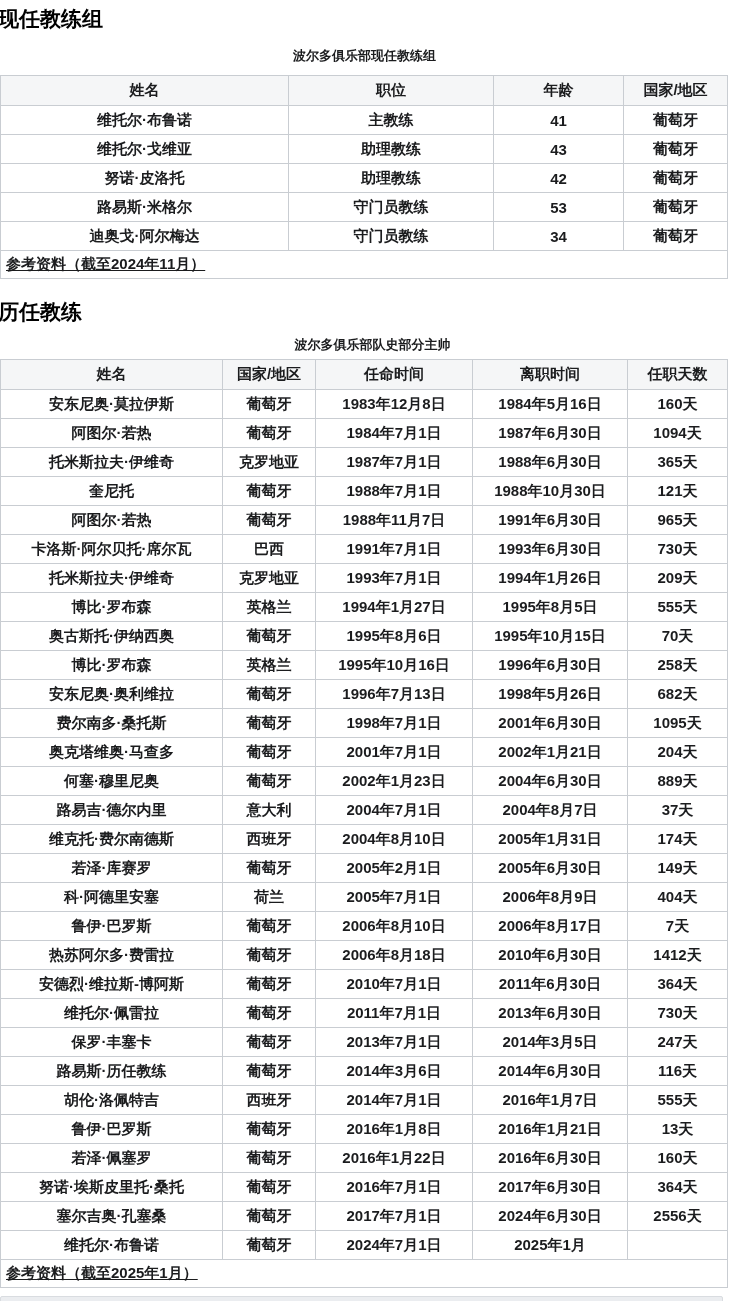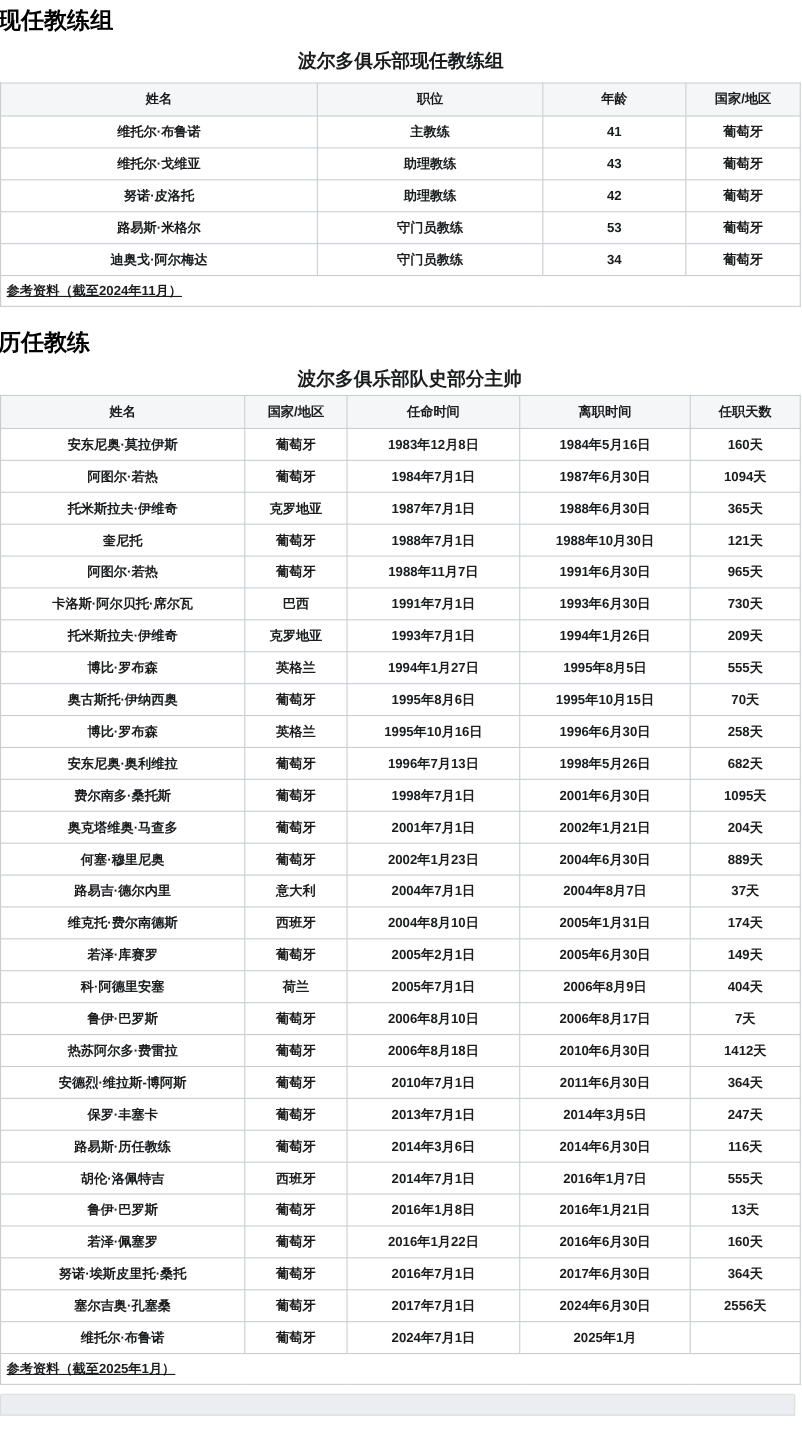--- a/index.html
+++ b/index.html
@@ -17,30 +17,30 @@
     line-height: 25px;
     margin: 0 0 0 -2px;
     padding: 0;
     color: #000;
   }
   #heading-1 { padding-top: 6px; }
   #heading-2 { margin-top: 20px; }
   .table-caption {
     text-align: center;
     font-weight: 700;
-    font-size: 17px;
+    font-size: 13px;
     line-height: 16px;
   }
   #caption-1 { margin-top: 17px; }
   #caption-2 { margin-top: 13px; padding-left: 16px; }
   table {
     border-collapse: collapse;
     table-layout: fixed;
     width: 727px;
-    font-size: 12px;
+    font-size: 15px;
     font-weight: 700;
     color: #1b1c1e;
   }
   #table-current { margin-top: 11px; }
   #table-history { margin-top: 6px; }
   th, td {
     border: 1px solid #c9cdd2;
     text-align: center;
     vertical-align: middle;
     padding: 0 2px;
@@ -294,20 +294,27 @@
         <td>1412天</td>
       </tr>
       <tr>
         <td>安德烈·维拉斯-博阿斯</td>
         <td>葡萄牙</td>
         <td>2010年7月1日</td>
         <td>2011年6月30日</td>
         <td>364天</td>
       </tr>
       <tr>
+        <td>维托尔·佩雷拉</td>
+        <td>葡萄牙</td>
+        <td>2011年7月1日</td>
+        <td>2013年6月30日</td>
+        <td>730天</td>
+      </tr>
+      <tr>
         <td>保罗·丰塞卡</td>
         <td>葡萄牙</td>
         <td>2013年7月1日</td>
         <td>2014年3月5日</td>
         <td>247天</td>
       </tr>
       <tr>
         <td>路易斯·历任教练</td>
         <td>葡萄牙</td>
         <td>2014年3月6日</td>

